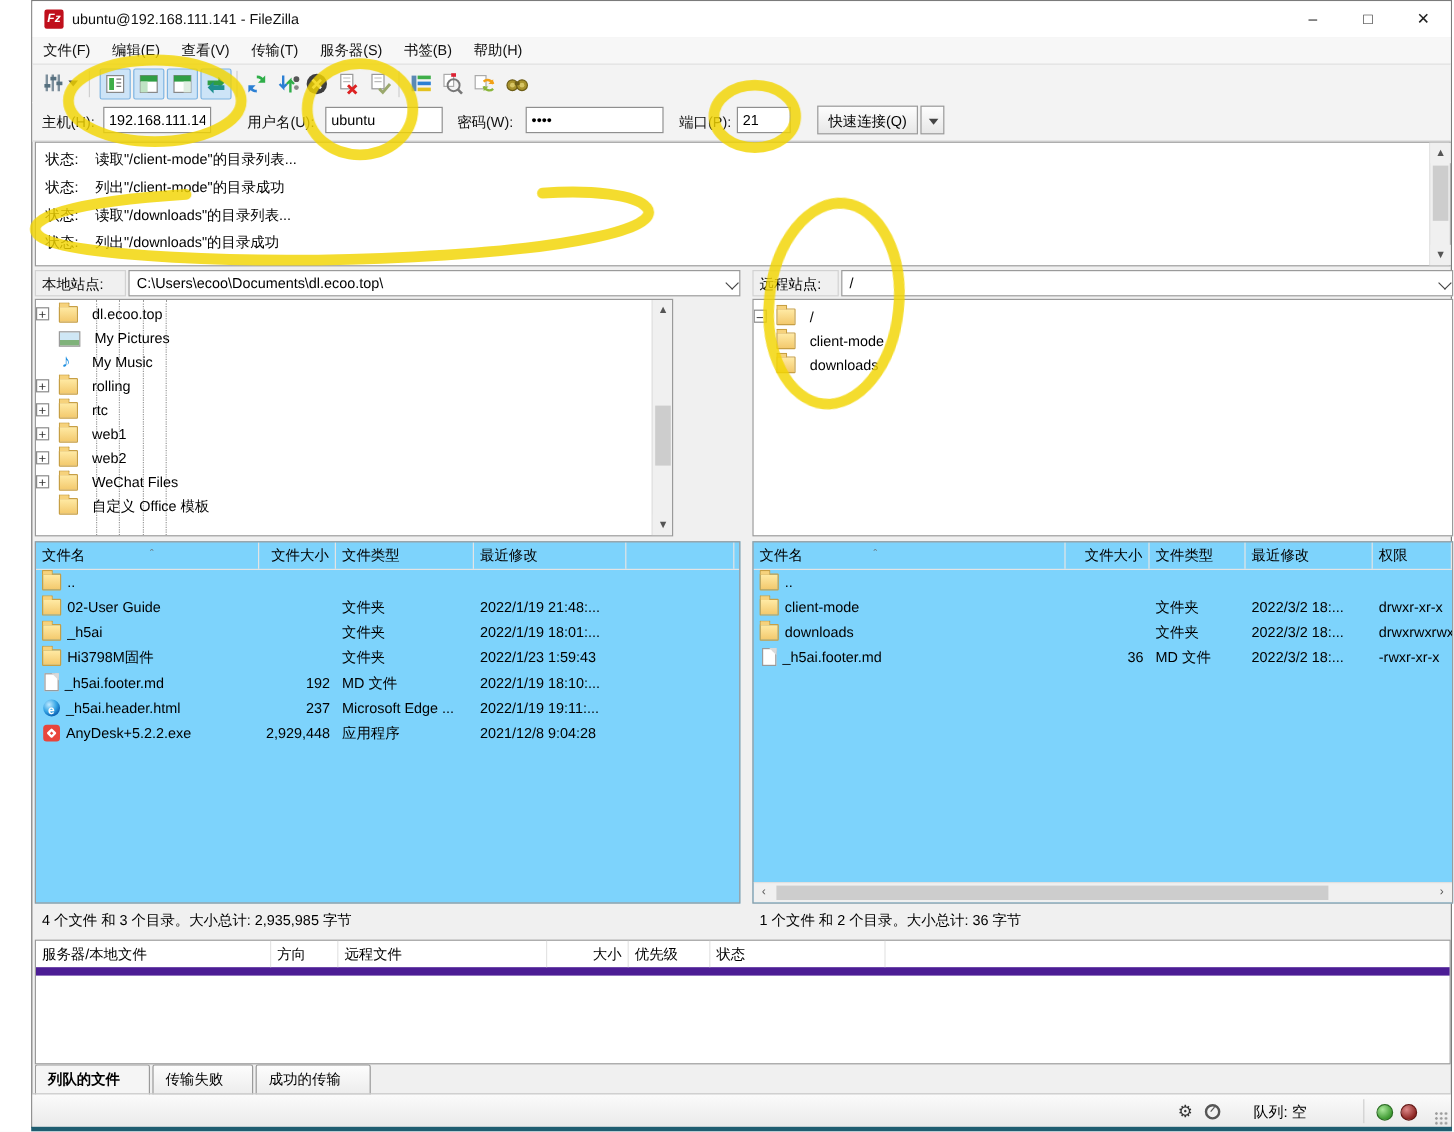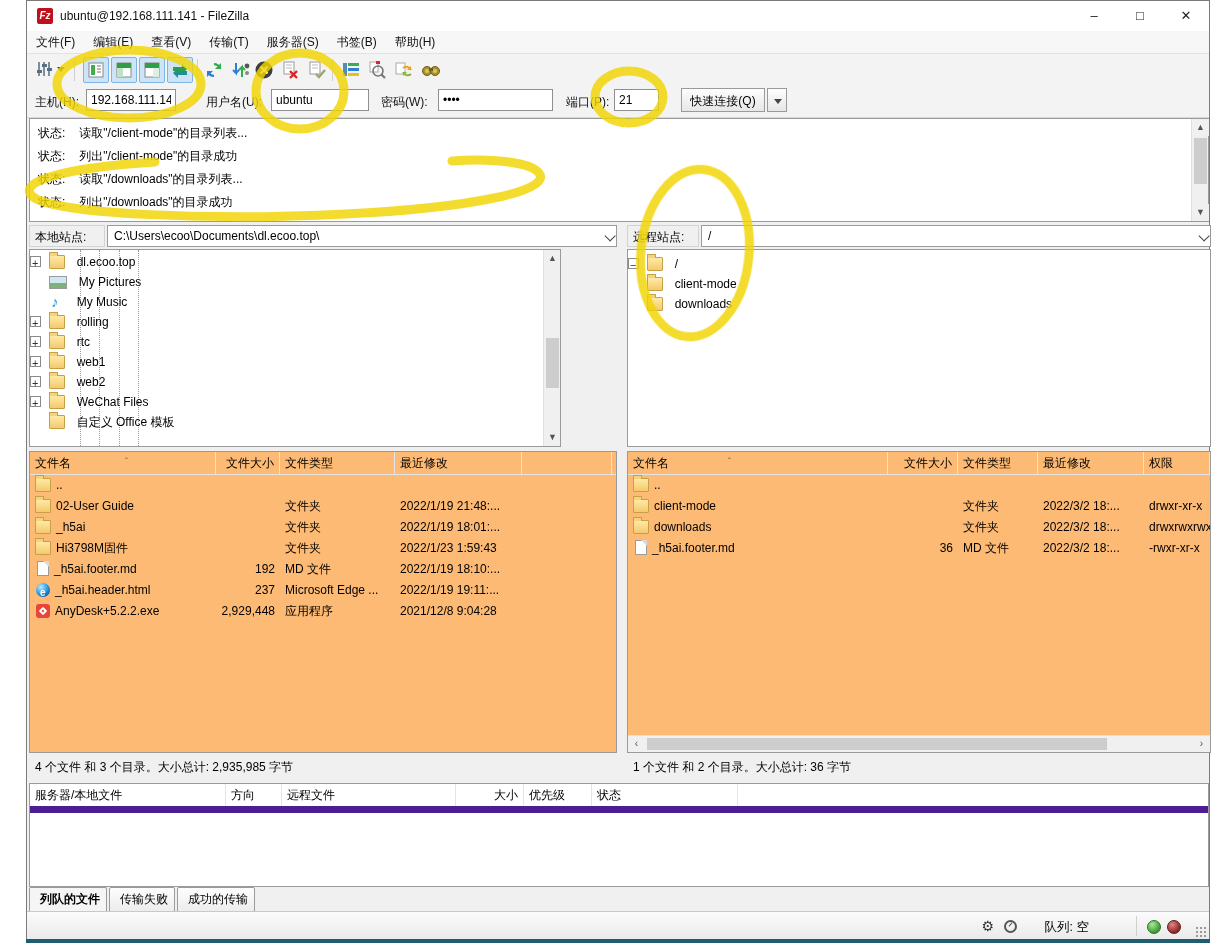--- a/index.html
+++ b/index.html
@@ -68,21 +68,21 @@
   .ic.edge{width:14px;height:14px;border-radius:50%;margin-left:1px;
            background:radial-gradient(circle at 35% 30%,#bfe9ff 0%,#35a5e5 45%,#0b62b4 75%,#083c7c 100%);}
   .ic.edge::before{content:"e";position:absolute;left:4px;top:-1px;color:#fff;font-size:10px;font-weight:bold;}
   .ic.anydesk{width:14px;height:14px;background:#e8453c;border-radius:3px;margin-left:1px;}
   .ic.anydesk::before{content:"";position:absolute;left:4px;top:4px;width:6px;height:6px;border:2px solid #fff;border-radius:1px;transform:rotate(45deg);box-sizing:border-box;}
   .ic.music{background:none;} .ic.music::before{content:"♪";color:#1f8fe0;font-size:15px;font-weight:bold;position:absolute;left:2px;top:-3px;}
   .ic.picture{background:linear-gradient(#cfe7f5 55%,#7fb27a 55%);border:1px solid #9a9a9a;height:11px;top:0;}
   .ic.video{background:#3b3b3b;height:13px;}
   .ic.video::before{content:"";position:absolute;left:3px;top:3px;right:3px;bottom:3px;background:linear-gradient(#86b6e0,#c78c4e);}
   
-  .listpane{position:absolute;top:450px;height:302px;background:#fdba74;border:1px solid #9a9a9a;box-sizing:border-box;overflow:hidden;}
+  .listpane{position:absolute;top:450px;height:302px;background:#7dd3fc;border:1px solid #9a9a9a;box-sizing:border-box;overflow:hidden;}
   .lp-local{left:2px;width:588px;} .lp-remote{left:600px;width:584px;}
   .lhead{height:22px;border-bottom:1px solid #e4e4e4;white-space:nowrap;position:relative;}
   .hc{display:inline-block;height:22px;line-height:22px;box-sizing:border-box;border-right:1px solid #e4e4e4;padding:0 5px;overflow:hidden;vertical-align:top;}
   .sortcaret{position:absolute;top:-2px;font-size:9px;color:#666;}
   .frow{height:21px;line-height:21px;white-space:nowrap;}
   .fc{display:inline-block;height:21px;box-sizing:border-box;padding:0 5px;overflow:hidden;vertical-align:top;}
   .num{text-align:right;}
   
   .lc1{width:186px;} .lc2{width:64px;} .lc3{width:115px;} .lc4{width:127px;} .lc5{width:90px;}
   
@@ -92,21 +92,21 @@
   .hthumb{position:absolute;top:2px;height:12px;background:#cdcdcd;}
   
   .liststatus{position:absolute;top:754px;height:24px;line-height:24px;padding-left:6px;color:#000;}
   .splitterv{position:absolute;left:591px;top:224px;width:8px;height:556px;background:#f0f0f0;}
   
   .queuepane{position:absolute;left:2px;top:782px;width:1180px;height:104px;background:#fff;border:1px solid #9a9a9a;box-sizing:border-box;}
   .qhead{height:22px;border-bottom:7px solid #4c1d95;white-space:nowrap;}
   .qc1{width:196px;} .qc2{width:56px;} .qc3{width:174px;} .qc4{width:68px;} .qc5{width:68px;} .qc6{width:146px;}
   
   .tabsrow{position:absolute;left:0;top:886px;width:100%;height:24px;}
-  .tab{display:inline-block;margin-left:2px;padding:3px 6px 4px 10px;border:1px solid #9a9a9a;border-radius:2px 2px 0 0;
+  .tab{display:inline-block;margin-left:2px;padding:3px 24px 4px 10px;border:1px solid #9a9a9a;border-radius:2px 2px 0 0;
        background:linear-gradient(#fdfdfd,#ececec);font-size:12px;vertical-align:bottom;font-family:Liberation Serif, serif;}
   .tab.active{font-weight:bold;background:#f5f5f5;border-bottom-color:#f5f5f5;}
   
   .statusbar{position:absolute;left:0;top:910px;width:100%;height:29px;background:linear-gradient(#fbfbfb,#e9e9e9);border-top:1px solid #c9c9c9;}
   .sb-gear{position:absolute;right:215px;top:6px;font-size:14px;color:#333;}
   .sb-gauge{position:absolute;right:192px;top:8px;width:13px;height:13px;border:2px solid #555;border-radius:50%;box-sizing:border-box;}
   .sb-gauge::before{content:"";position:absolute;left:4px;top:0px;width:1px;height:5px;background:#555;transform:rotate(40deg);}
   .sb-queue{position:absolute;right:120px;top:7px;font-size:12.5px;}
   .sb-sep{position:absolute;right:72px;top:4px;width:1px;height:20px;background:#cfcfcf;}
   .dot{position:absolute;top:8px;width:12px;height:12px;border-radius:50%;}

